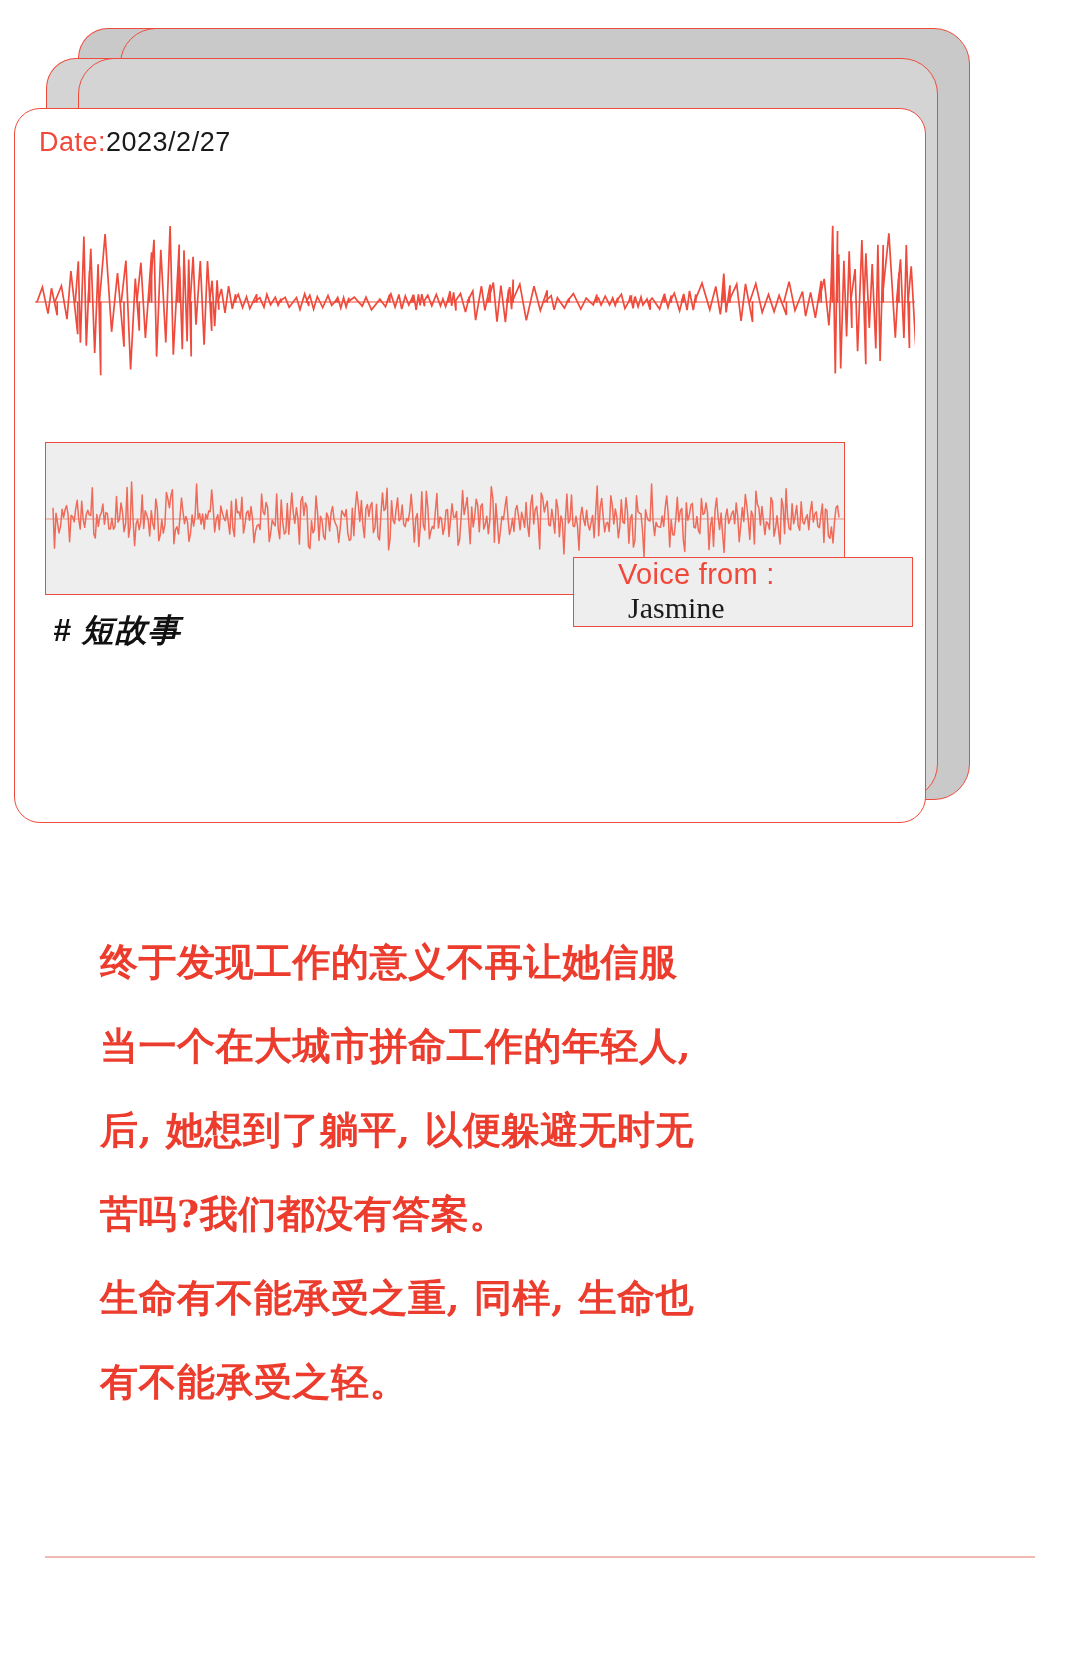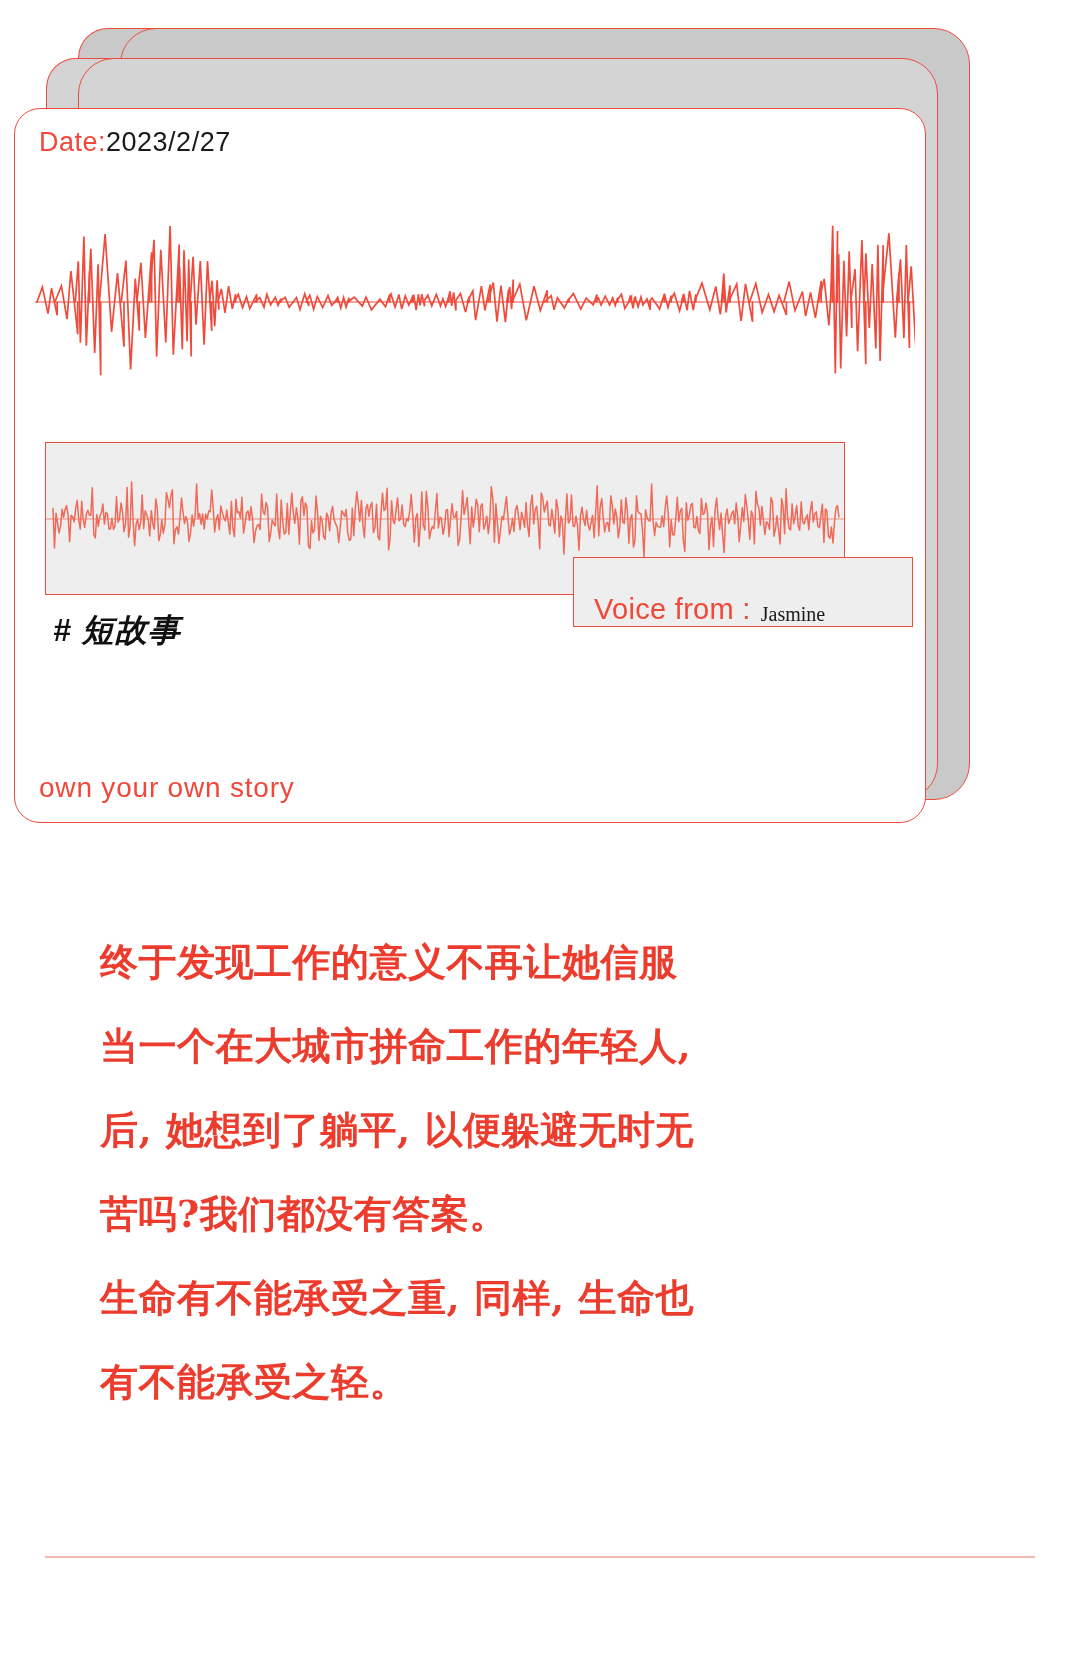--- a/index.html
+++ b/index.html
@@ -135,23 +135,24 @@
     white-space: nowrap;
   }
 
   
   .credit-box {
     position: absolute;
     background: #eeeeee;
     border: 1.5px solid #ef4b3c;
     box-sizing: border-box;
     display: flex;
-    align-items: flex-end;
-    padding: 0 20px;
-    white-space: nowrap;
+    align-items: flex-start;
+    padding: 0 44px;
+    white-space: nowrap;
+    flex-direction: column;
   }
   .credit-voice {
     left: 558px;
     top: 448px;
     width: 340px;
     height: 70px;
   }
   .credit-edited {
     left: 558px;
     top: 538px;
@@ -160,21 +161,21 @@
     justify-content: space-between;
   }
   .credit-label {
     color: #f0483a;
     font-size: 29px;
     letter-spacing: 0.3px;
   }
   .credit-value-serif {
     color: #1a1a1a;
     font-family: "Liberation Serif", "DejaVu Serif", serif;
-    font-size: 20px;
+    font-size: 30px;
     margin-left: 10px;
   }
   .credit-value-cn {
     color: #1a1a1a;
     font-family: "Liberation Serif", "DejaVu Serif", serif;
     font-size: 31px;
   }
 
   .tagline {
     position: absolute;
@@ -296,21 +297,20 @@
   </div>
 
   <div class="hashtag"># 短故事</div>
 
   <div class="credit-box credit-voice">
     <span class="credit-label">Voice from :</span>
     <span class="credit-value-serif">Jasmine</span>
   </div>
 
 
-  <div class="tagline">own your own story</div>
 </div>
 
 <div class="story">
   <p class="line">终于发现工作的意义不再让她信服</p>
   <p class="line">当一个在大城市拼命工作的年轻人,</p>
   <p class="line">后, 她想到了躺平, 以便躲避无时无</p>
   <p class="line">苦吗?我们都没有答案。</p>
   <p class="line">生命有不能承受之重, 同样, 生命也</p>
   <p class="line">有不能承受之轻。</p>
 </div>

